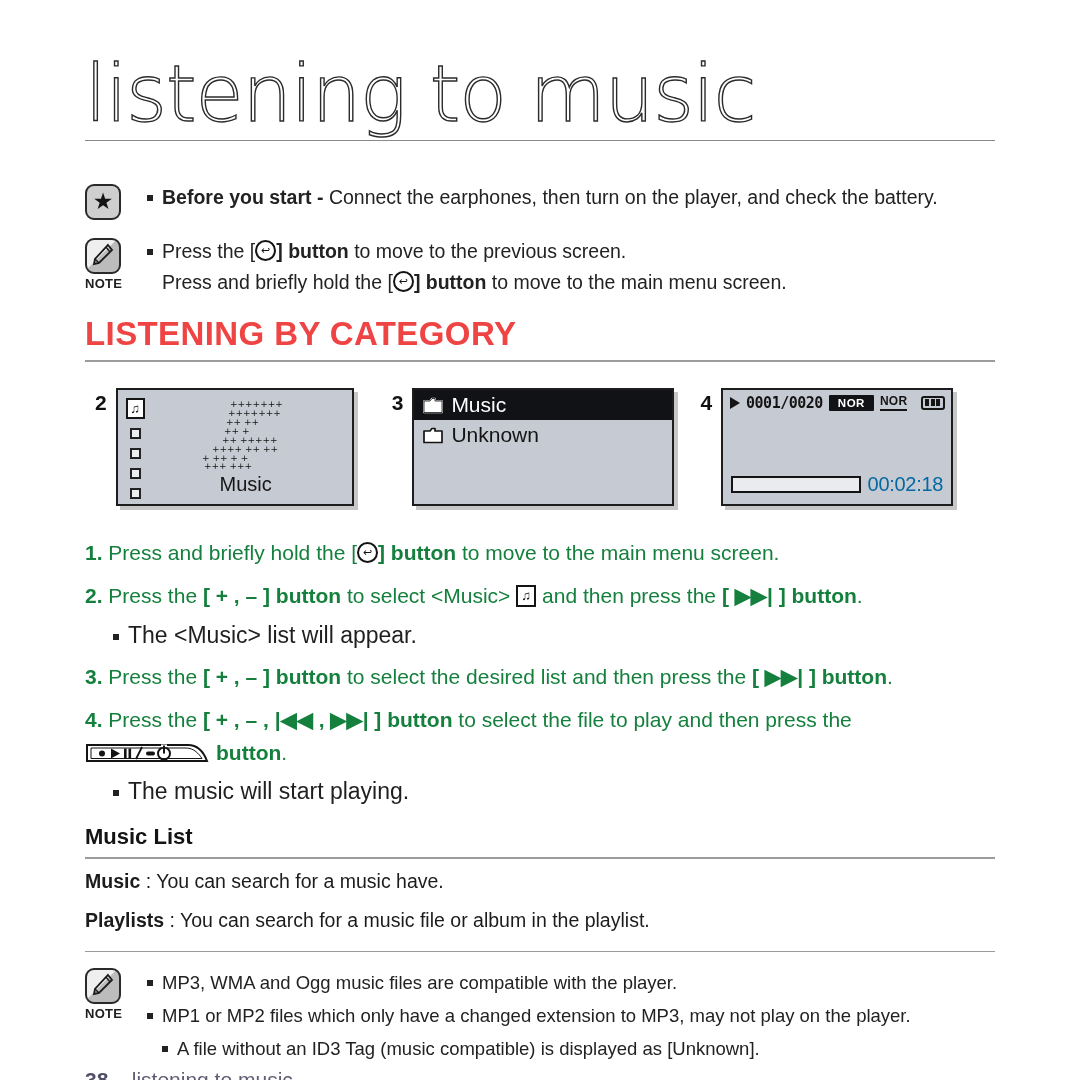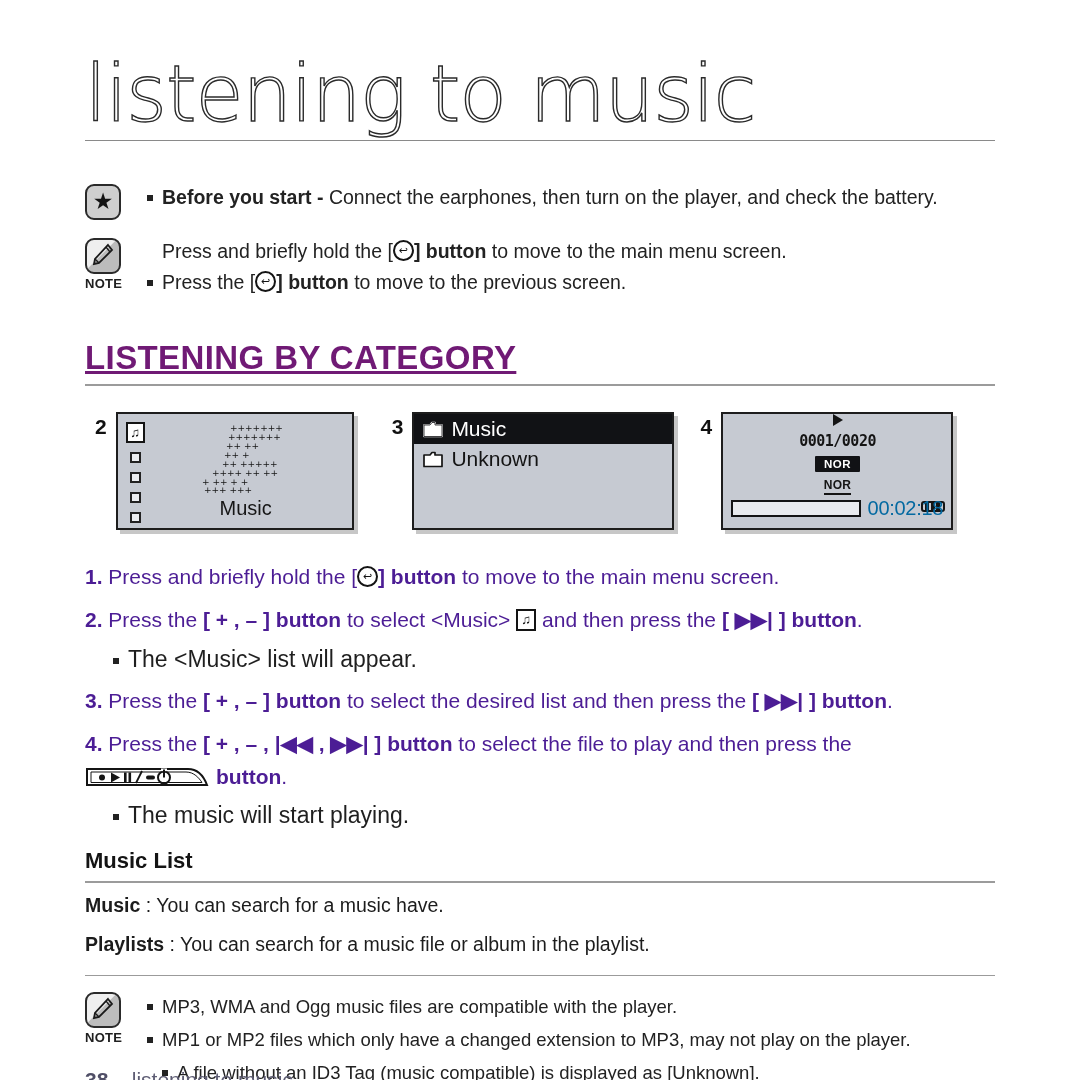--- a/index.html
+++ b/index.html
@@ -109,27 +109,26 @@
     height: 6px;
     background: #222;
     vertical-align: 3px;
     margin-right: 9px;
   }
   .b { font-weight: bold; }
   .indent-line { padding-left: 15px; }
 
   
   .section-head {
-    margin-top: 40px;
+    margin-top: 16px;
     font-size: 33px;
     font-weight: bold;
     letter-spacing: 0.4px;
-    color: #701a75;
+    color: #ef4444;
     line-height: 40px;
-    text-decoration: underline;
   }
   .hr-thick {
     height: 2px;
     background: #9b9b9b;
     margin-top: 6px;
   }
 
   
   .screens {
     margin-top: 26px;
@@ -215,21 +214,20 @@
   .list-row.selected { background: #111215; color: #ffffff; }
   .folder-ico { margin-right: 8px; display: inline-flex; }
 
   
   .status-bar {
     height: 25px;
     display: flex;
     align-items: center;
     padding: 0 6px 0 7px;
     gap: 6px;
-    flex-direction: column;
   }
   .play-tri {
     width: 0; height: 0;
     border-left: 10px solid #141414;
     border-top: 6.5px solid transparent;
     border-bottom: 6.5px solid transparent;
   }
   .track-count {
     font-family: "DejaVu Sans Mono", monospace;
     font-size: 15px;
@@ -303,21 +301,21 @@
     font-weight: normal;
     color: #0369a1;
     letter-spacing: -0.3px;
   }
 
   
   .steps { margin-top: 30px; }
   .step {
     font-size: 21px;
     line-height: 34px;
-    color: #4c1d95;
+    color: #15803d;
     margin-bottom: 9px;
   }
   .step .num { font-weight: bold; }
   .sub-bullet {
     font-size: 23px;
     line-height: 30px;
     padding-left: 28px;
     color: #1f1f1f;
     margin-top: -2px;
     margin-bottom: 10px;
@@ -421,25 +419,25 @@
         <div class="badge note-badge">
           <svg class="pen-svg" width="26" height="26" viewBox="0 0 26 26">
             <path d="M18 3 L22 8 L9 21 L4 22 L5 17 Z" fill="none" stroke="#1a1a1a" stroke-width="1.8"></path>
             <path d="M5 17 L9 21" stroke="#1a1a1a" stroke-width="1.5"></path>
             <path d="M16 5 L20 10" stroke="#1a1a1a" stroke-width="1.3"></path>
           </svg>
         </div>
         <div class="note-caption">NOTE</div>
       </div>
       <div class="note-lines">
+        <div class="note-line">
+          <span class="bsq"></span><span>Press the [</span><span class="circ-back"></span><span class="b">] button</span><span> to move to the previous screen.</span>
+        </div>
         <div class="note-line indent-line">
           <span>Press and briefly hold the [</span><span class="circ-back"></span><span class="b">] button</span><span> to move to the main menu screen.</span>
-        </div>
-        <div class="note-line">
-          <span class="bsq"></span><span>Press the [</span><span class="circ-back"></span><span class="b">] button</span><span> to move to the previous screen.</span>
         </div>
       </div>
     </div>
   </div>
 
   <div class="section-head">LISTENING BY CATEGORY</div>
   <div class="hr-thick"></div>
 
   <div class="screens">
 

